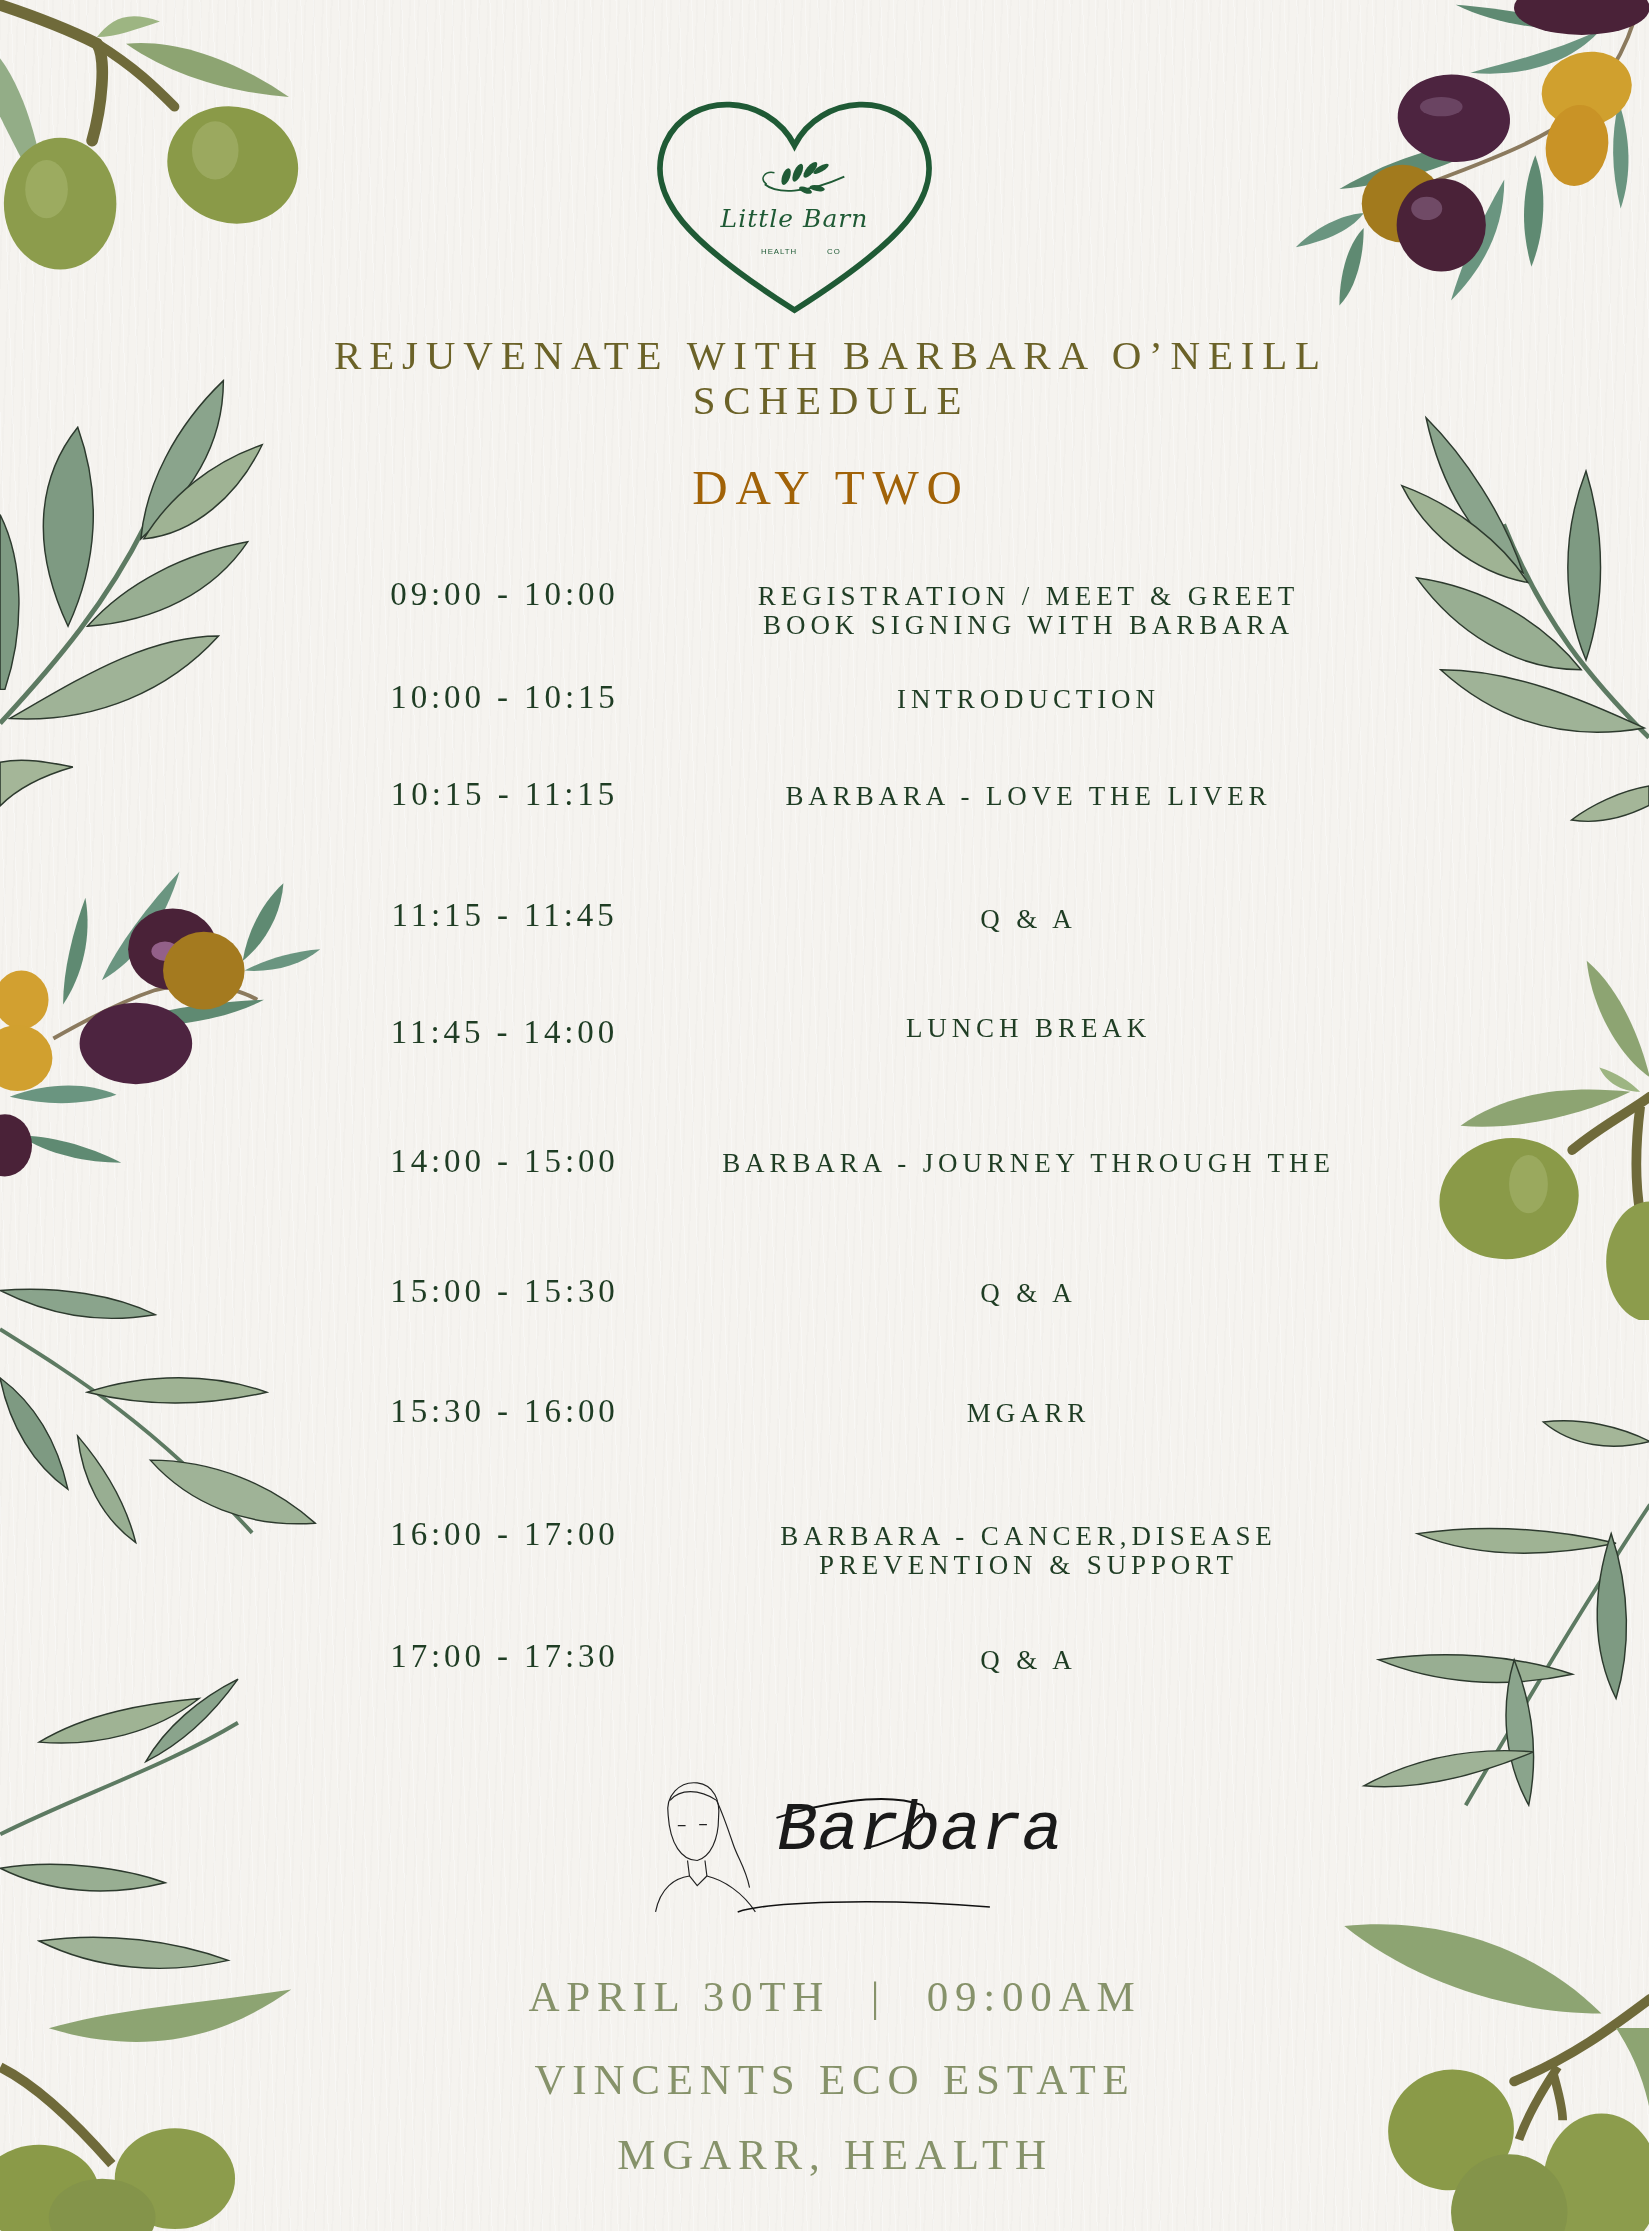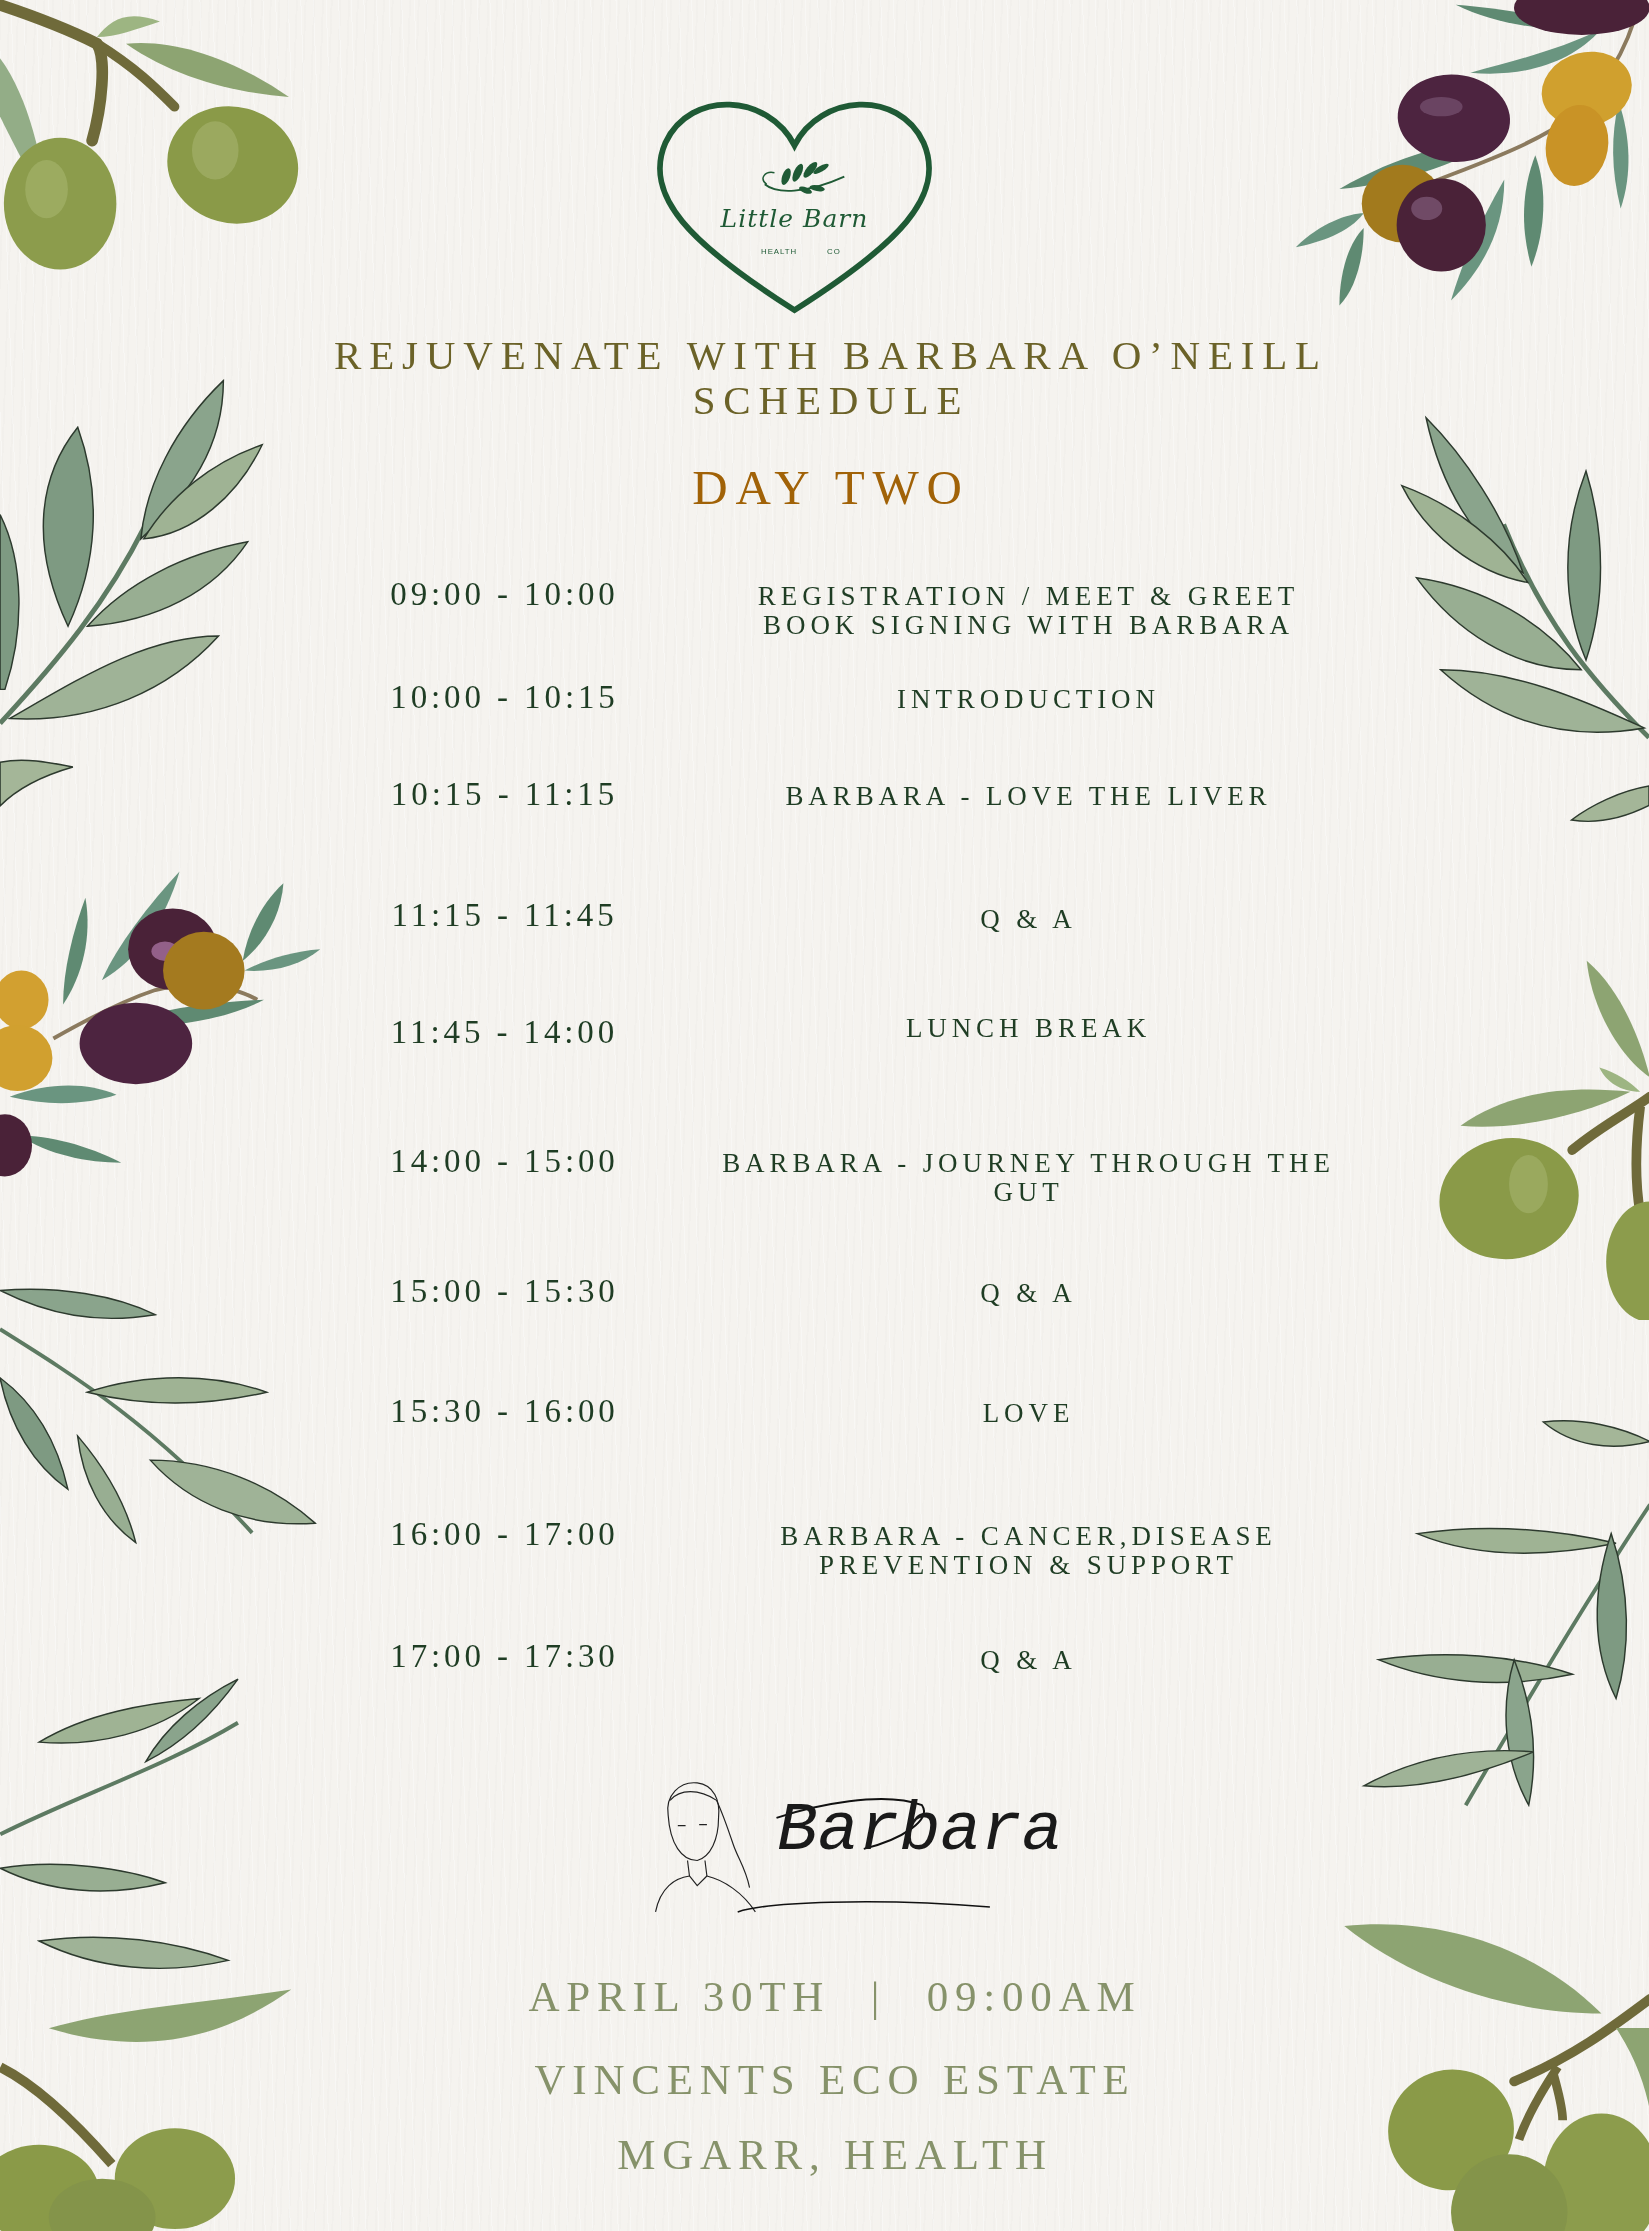--- a/index.html
+++ b/index.html
@@ -228,33 +228,32 @@
   <div class="row" style="top:1014px">
     <div class="time">11:45 - 14:00</div>
     <div class="activity" style="top:0px">
       <div>LUNCH BREAK</div>
     </div>
   </div>
   <div class="row" style="top:1143px">
     <div class="time">14:00 - 15:00</div>
     <div class="activity" style="top:5.8px">
       <div>BARBARA -  JOURNEY THROUGH THE</div>
-      <div>GUT</div>
     </div>
   </div>
   <div class="row" style="top:1273px">
     <div class="time">15:00 - 15:30</div>
     <div class="activity" style="top:5.8px">
       <div>Q &amp; A</div>
     </div>
   </div>
   <div class="row" style="top:1393px">
     <div class="time">15:30 - 16:00</div>
     <div class="activity" style="top:5.8px">
-      <div>LOVE</div>
+      <div>MGARR</div>
     </div>
   </div>
   <div class="row" style="top:1516px">
     <div class="time">16:00 - 17:00</div>
     <div class="activity" style="top:5.8px">
       <div>BARBARA - CANCER,DISEASE</div>
       <div>PREVENTION &amp; SUPPORT</div>
     </div>
   </div>
   <div class="row" style="top:1638px">

